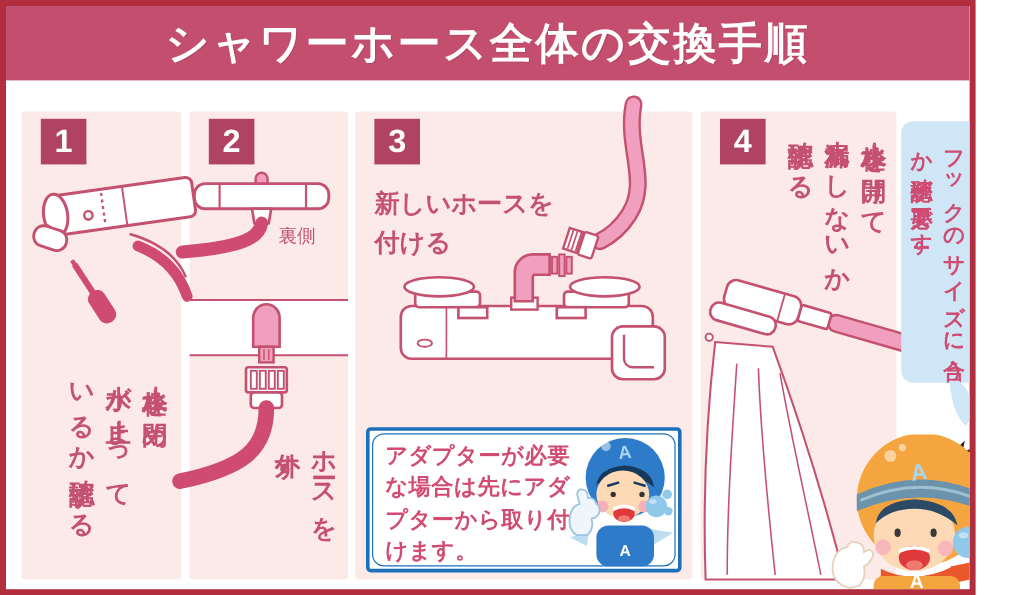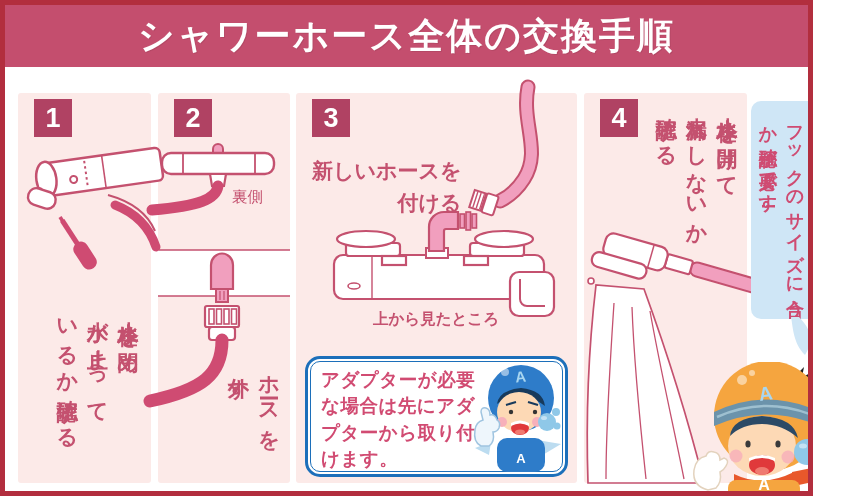--- a/index.html
+++ b/index.html
@@ -46,29 +46,29 @@
     font-size:21px;line-height:1.45;letter-spacing:2px;position:absolute;z-index:2;
   }
   .cap1{right:8px;top:212px;}
   .cap2{right:6px;top:268px;}
   .cap4{right:5px;top:8px;}
   .back-label{
     position:absolute;left:74px;top:94px;font-size:15.5px;font-weight:400;color:var(--pink);z-index:2;
   }
   .step3-heading{
     position:absolute;left:16px;top:62px;font-size:21px;font-weight:800;color:var(--pink);
-    white-space:pre-line;line-height:1.5;z-index:2;text-align:right;
+    white-space:pre-line;line-height:1.5;z-index:2;
   }
   .view-label{
     position:absolute;left:26px;top:216px;width:228px;text-align:center;
     font-size:15.5px;font-weight:800;color:var(--pink);z-index:2;
   }
   .note-box{
     position:absolute;left:9px;top:263px;width:263px;height:121px;background:#fff;
-    border:3px solid var(--note-blue);border-radius:15px;box-sizing:border-box;z-index:2;
+    border:3px solid var(--note-blue);border-radius:4px;box-sizing:border-box;z-index:2;
   }
   .note-inner{position:absolute;inset:2px;border:1.5px solid var(--note-blue);border-radius:10px;}
   .note-text{
     position:absolute;left:13px;top:8px;font-size:18.5px;font-weight:800;color:var(--note-pink);
     white-space:pre-line;line-height:1.42;letter-spacing:.5px;
   }
   .mascot-adapter{position:absolute;right:2px;bottom:2px;}
   .bubble{
     position:absolute;left:746px;top:96px;width:90px;height:218px;background:var(--bubble);
     border-radius:10px;z-index:4;box-sizing:border-box;
@@ -171,21 +171,20 @@
       <rect x="174" y="150" width="54" height="13" rx="3" fill="#fff" stroke="#c4516f" stroke-width="2.2"></rect>
       <rect x="168" y="163" width="24" height="9" fill="#fff" stroke="#c4516f" stroke-width="2.2"></rect>
       <ellipse cx="208" cy="146" rx="29" ry="8" fill="#fff" stroke="#c4516f" stroke-width="2.2"></ellipse>
 
       <rect x="130" y="155" width="22" height="10" fill="#fff" stroke="#c4516f" stroke-width="2"></rect>
       <path d="M133,158 v-24 a15,15 0 0 1 15,-15 h14 v17 h-12 a2,2 0 0 0 -2,2 v20 z" fill="#f19fbe" stroke="#c4516f" stroke-width="2.2"></path>
       <rect x="164" y="121" width="4.5" height="14" fill="#f19fbe" stroke="#c4516f" stroke-width="1.6"></rect>
       <rect x="170" y="119" width="4.5" height="18" fill="#f19fbe" stroke="#c4516f" stroke-width="1.6"></rect>
       <rect x="176" y="121" width="4.5" height="14" fill="#f19fbe" stroke="#c4516f" stroke-width="1.6"></rect>
     </svg>
-    <div class="view-label">上から見たところ</div>
     <div class="note-box">
       <div class="note-inner"></div>
       <div class="note-text">アダプターが必要
 な場合は先にアダ
 プターから取り付
 けます。</div>
       <svg class="mascot-adapter" width="92" height="112" viewBox="0 0 92 112">
         <circle cx="50" cy="38" r="33" fill="#2e7cc9"></circle>
         <circle cx="34" cy="12" r="4" fill="#fff" opacity="0.5"></circle>
         <text x="50" y="22" transform="rotate(-6 50 20)" text-anchor="middle" font-size="15" font-weight="bold" fill="#a8d6f0">A</text>

